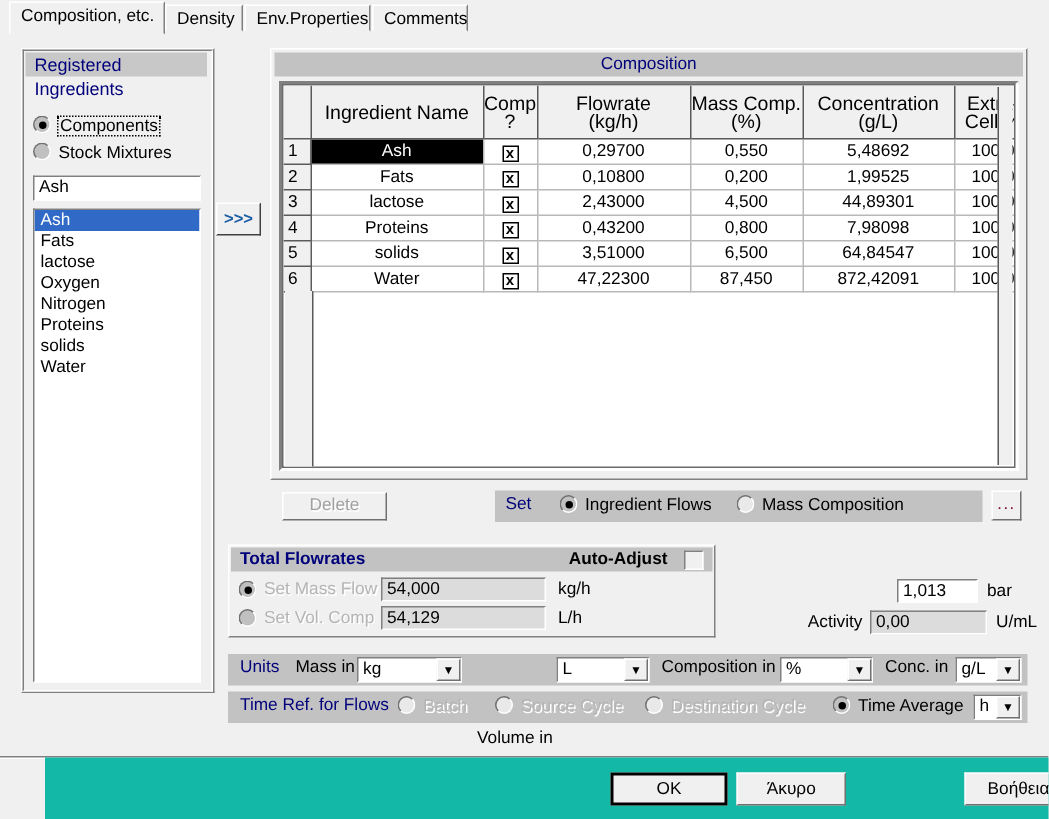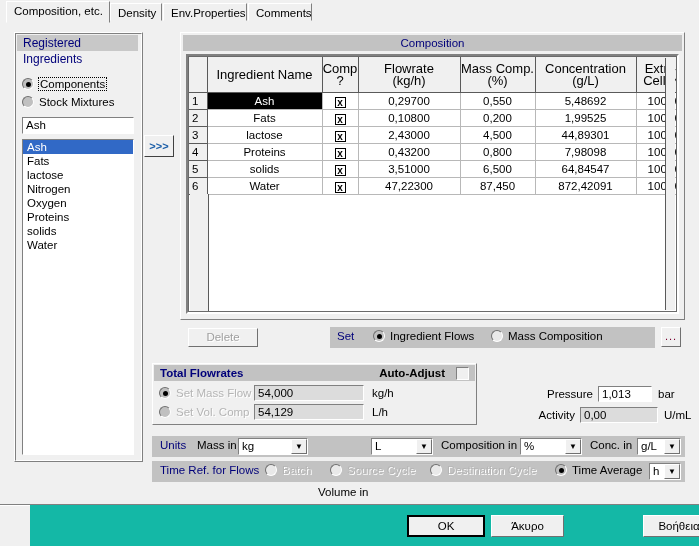--- a/index.html
+++ b/index.html
@@ -194,22 +194,22 @@
     <div class="radio-row" style="top:62px;">
       <span class="radio"></span><span>Stock Mixtures</span>
     </div>
 
     <div id="txt-ash">Ash</div>
 
     <div id="listbox">
       <div class="litem sel">Ash</div>
       <div class="litem">Fats</div>
       <div class="litem">lactose</div>
+      <div class="litem">Oxygen</div>
       <div class="litem">Nitrogen</div>
-      <div class="litem">Oxygen</div>
       <div class="litem">Proteins</div>
       <div class="litem">solids</div>
       <div class="litem">Water</div>
     </div>
   </div>
 
   <div id="btn-more">&gt;&gt;&gt;</div>
 
   <div id="comp-panel">
     <div id="comp-title">Composition</div>
@@ -321,21 +321,20 @@
     </div>
     <div class="flowrow" style="top:21px;">
       <span class="radio on" style="vertical-align:top;margin-top:2px;"></span><span class="flowlabel">Set Mass Flow</span><span class="flowinput">54,000</span><span class="flowunit">kg/h</span>
     </div>
     <div class="flowrow" style="top:40px;">
       <span class="radio" style="vertical-align:top;margin-top:2px;"></span><span class="flowlabel">Set Vol. Comp</span><span class="flowinput">54,129</span><span class="flowunit">L/h</span>
     </div>
   </div>
 
   <div class="tprow" style="left:500px;top:362px;width:185px;">
-    <span class="tplabel" style="left:0;width:93px;">Pressure</span>
     <span class="tpinput" style="left:98px;width:54px;">1,013</span>
     <span class="tpunit" style="left:158px;">bar</span>
   </div>
   <div class="tprow" style="left:500px;top:383px;width:195px;">
     <span class="tplabel" style="left:0;width:75px;">Activity</span>
     <span class="tpinput dis" style="left:80px;width:78px;">0,00</span>
     <span class="tpunit" style="left:164px;">U/mL</span>
   </div>
 
   <div id="units-bar">

